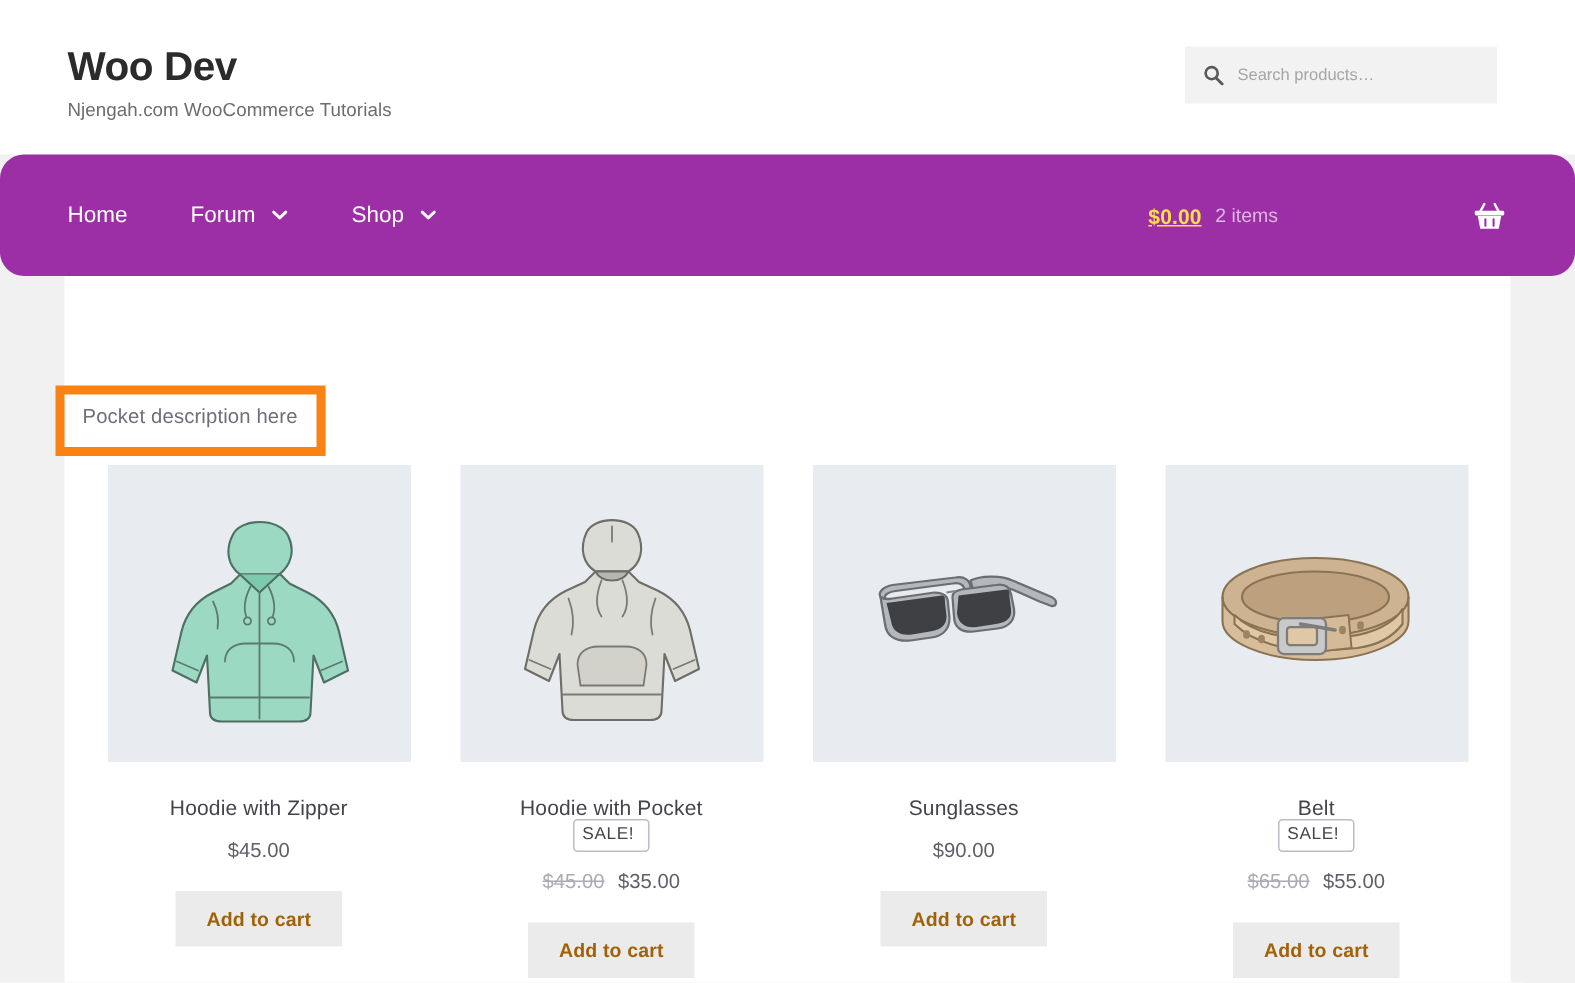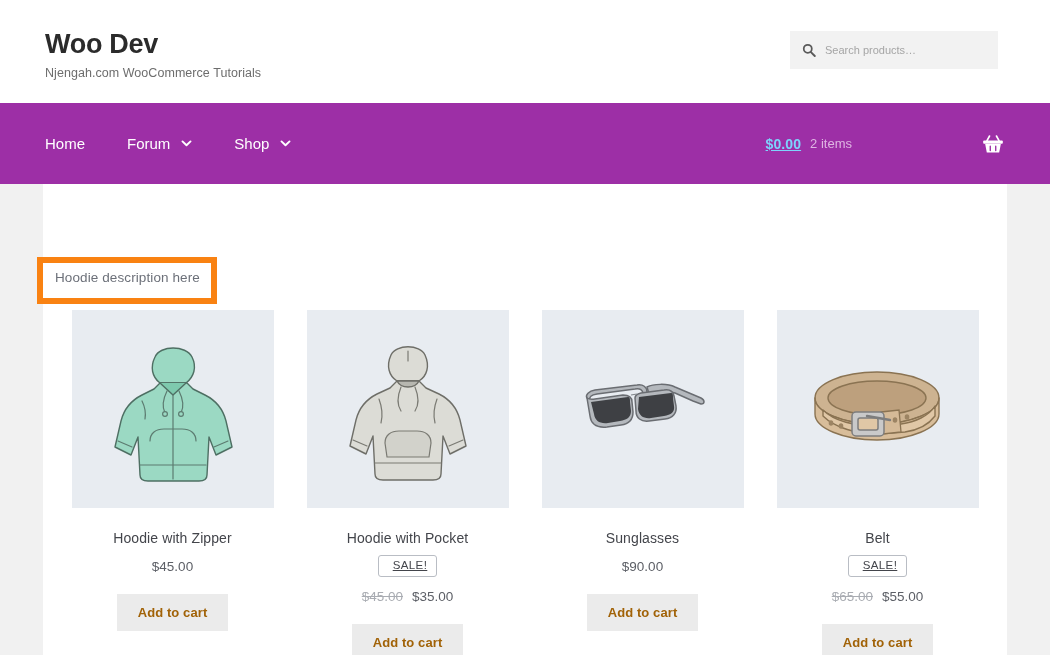--- a/index.html
+++ b/index.html
@@ -87,20 +87,21 @@
   .search-input::placeholder { color: #a5a5a5; }
 
   
   .main-nav {
     position: absolute;
     top: 103px;
     left: 0;
     width: 1050px;
     height: 81px;
     background: #9d2fa6;
+    border-radius: 16px;
   }
 
   .nav-links {
     position: absolute;
     left: 45px;
     top: 0;
     height: 81px;
     display: flex;
     align-items: center;
     gap: 0;
@@ -133,21 +134,21 @@
     top: 0;
     height: 81px;
     display: flex;
     align-items: center;
     gap: 0;
   }
 
   .cart-amount {
     font-size: 14px;
     font-weight: bold;
-    color: #7dd3fc;
+    color: #fde047;
     letter-spacing: 0.1px;
     text-decoration: underline;
   }
 
   .cart-count {
     font-size: 13px;
     color: #dfb5e3;
     margin-left: 9px;
   }
 
@@ -236,31 +237,29 @@
   .product-title {
     margin-top: 22px;
     font-size: 14px;
     color: #43454b;
     text-align: center;
     letter-spacing: 0.1px;
     cursor: pointer;
   }
 
   .sale-badge {
-    margin-top: 9px;
     display: inline-block;
     border: 1px solid #b9bdc4;
     border-radius: 3px;
-    padding: 4px 9px 4px 14px;
+    padding: 4px 9px 4px 5px;
     font-size: 11.5px;
     color: #43454b;
     letter-spacing: 0.4px;
     background: #ffffff;
     line-height: 1;
-    text-decoration: underline;
   }
 
   .price-row {
     margin-top: 12px;
     font-size: 13.5px;
     color: #5c5f66;
     display: flex;
     align-items: baseline;
     gap: 9px;
   }
@@ -334,21 +333,21 @@
         <rect x="1.2" y="7.2" width="21.6" height="3.4" rx="1" fill="currentColor"></rect>
         <path d="M3.4 11 L5.2 20.4 H18.8 L20.6 11 Z" fill="currentColor"></path>
         <path d="M9 13.4 V18.2 M15 13.4 V18.2" stroke="#9d2fa6" stroke-width="1.5" stroke-linecap="round"></path>
       </svg>
     </div>
   </nav>
 
   <main class="content">
 
 
-    <p class="section-description">Hoodie description here</p>
+    <p class="section-description">Pocket description here</p>
 
     <div class="product-grid">
 
       <div class="product">
         <div class="product-thumb">
           <svg width="150" height="160" viewBox="0 0 150 160">
             <g stroke="#4e6f63" stroke-width="1.4" fill="#9bd9c3" stroke-linejoin="round">
               <path d="M57 28 C62 16 88 16 94 28 C99 38 96 48 88 54 L62 54 C54 48 52 38 57 28 Z"></path>
               <path d="M62 54 L56 60 L44 66 C34 71 26 80 23 92 L17 118 L33 126 L40 108 L42 146 C42 150 45 152 50 152 L101 152 C106 152 109 150 109 146 L111 108 L118 126 L134 118 L128 92 C125 80 117 71 107 66 L95 60 L89 54 Z"></path>
               <path d="M62 54 L75 66 L88 54" fill="#7ecaae"></path>

